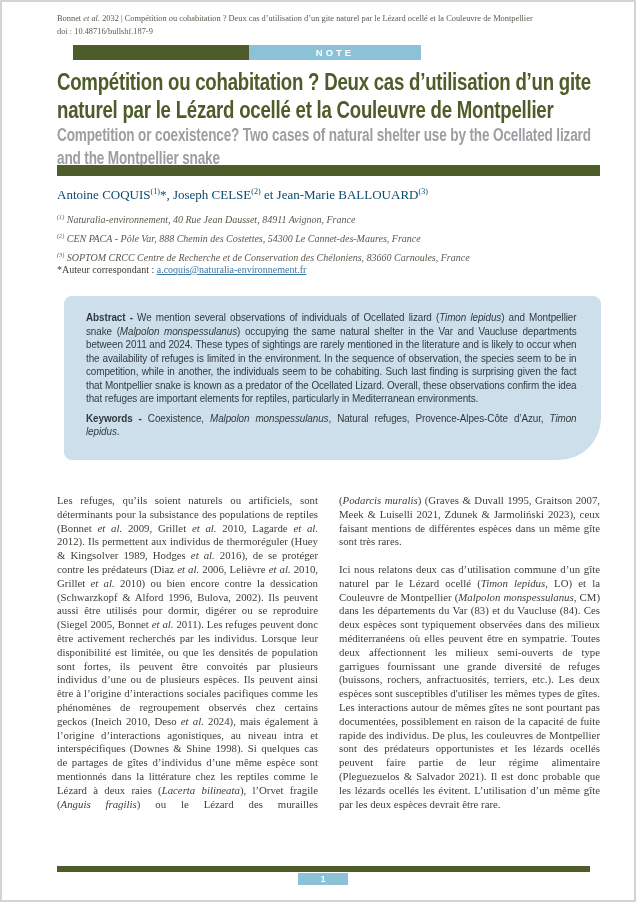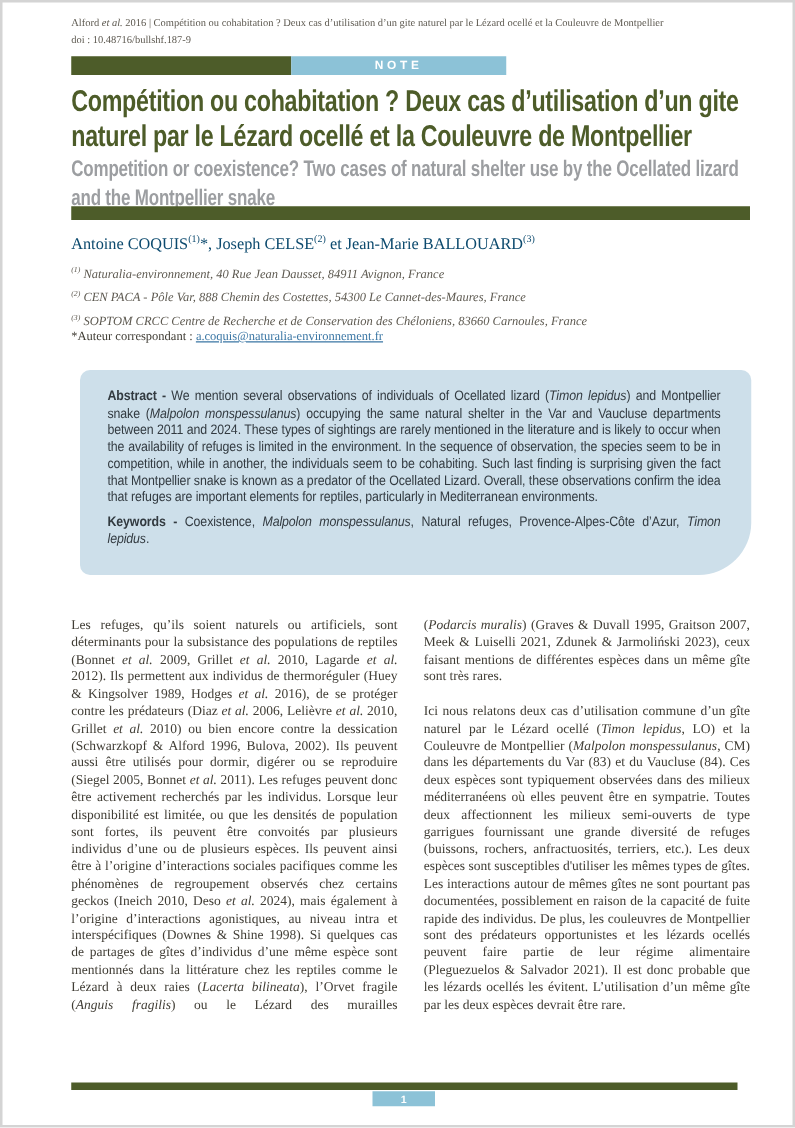--- a/index.html
+++ b/index.html
@@ -13,21 +13,21 @@
   .it { font-style:italic; }
   .bd { font-weight:bold; }
   .accent { color:#8cc2d7; }
   .lnk { color:#3a76a4; text-decoration:underline;margin-top:11px; }
   sup { font-size:0.62em; line-height:0; }
 
   .citation {
     position:absolute; left:55px; top:10px; width:560px;
     font-size:8.4px; line-height:13px; color:#5d5950; white-space:nowrap;
   }
-  .note-bar { position:absolute; left:55px; top:43px; height:15px; display:flex; }
+  .note-bar { position:absolute; left:71px; top:43px; height:15px; display:flex; }
   .note-green { width:176px; height:15px; background:#4d5c29; }
   .note-blue {
     width:172px; height:15px; background:#8cc2d7;
     color:#ffffff; font-family:"Liberation Sans", sans-serif;
     font-size:9.5px; font-weight:bold; letter-spacing:3px;
     display:flex; align-items:center; justify-content:center;
   }
   .title-fr {
     position:absolute; left:55px; top:66px; width:700px; margin:0;
     transform:scaleX(0.776); transform-origin:0 0;
@@ -75,21 +75,21 @@
     display:flex; align-items:center; justify-content:center;
   }
   .journal-ref { position:absolute; right:24px; top:920px; font-size:9.5px; color:#55524a; white-space:nowrap; }
 </style>
 </head>
 <body>
 
 <div class="page">
 
   <div class="citation">
-    <div><span>Alford </span><span class="it">et al.</span><span> 2016 | Compétition ou cohabitation ? Deux cas d’utilisation d’un gite naturel par le Lézard ocellé et la Couleuvre de Montpellier</span></div>
+    <div><span>Bonnet </span><span class="it">et al.</span><span> 2032 | Compétition ou cohabitation ? Deux cas d’utilisation d’un gite naturel par le Lézard ocellé et la Couleuvre de Montpellier</span></div>
     <div>doi : 10.48716/bullshf.187-9</div>
   </div>
 
   <div class="note-bar">
     <div class="note-green"></div>
     <div class="note-blue">NOTE</div>
   </div>
 
   <h1 class="title-fr">Compétition ou cohabitation ? Deux cas d’utilisation d’un gite naturel par le Lézard ocellé et la Couleuvre de Montpellier</h1>
   <h2 class="title-en">Competition or coexistence? Two cases of natural shelter use by the Ocellated lizard and the Montpellier snake</h2>

